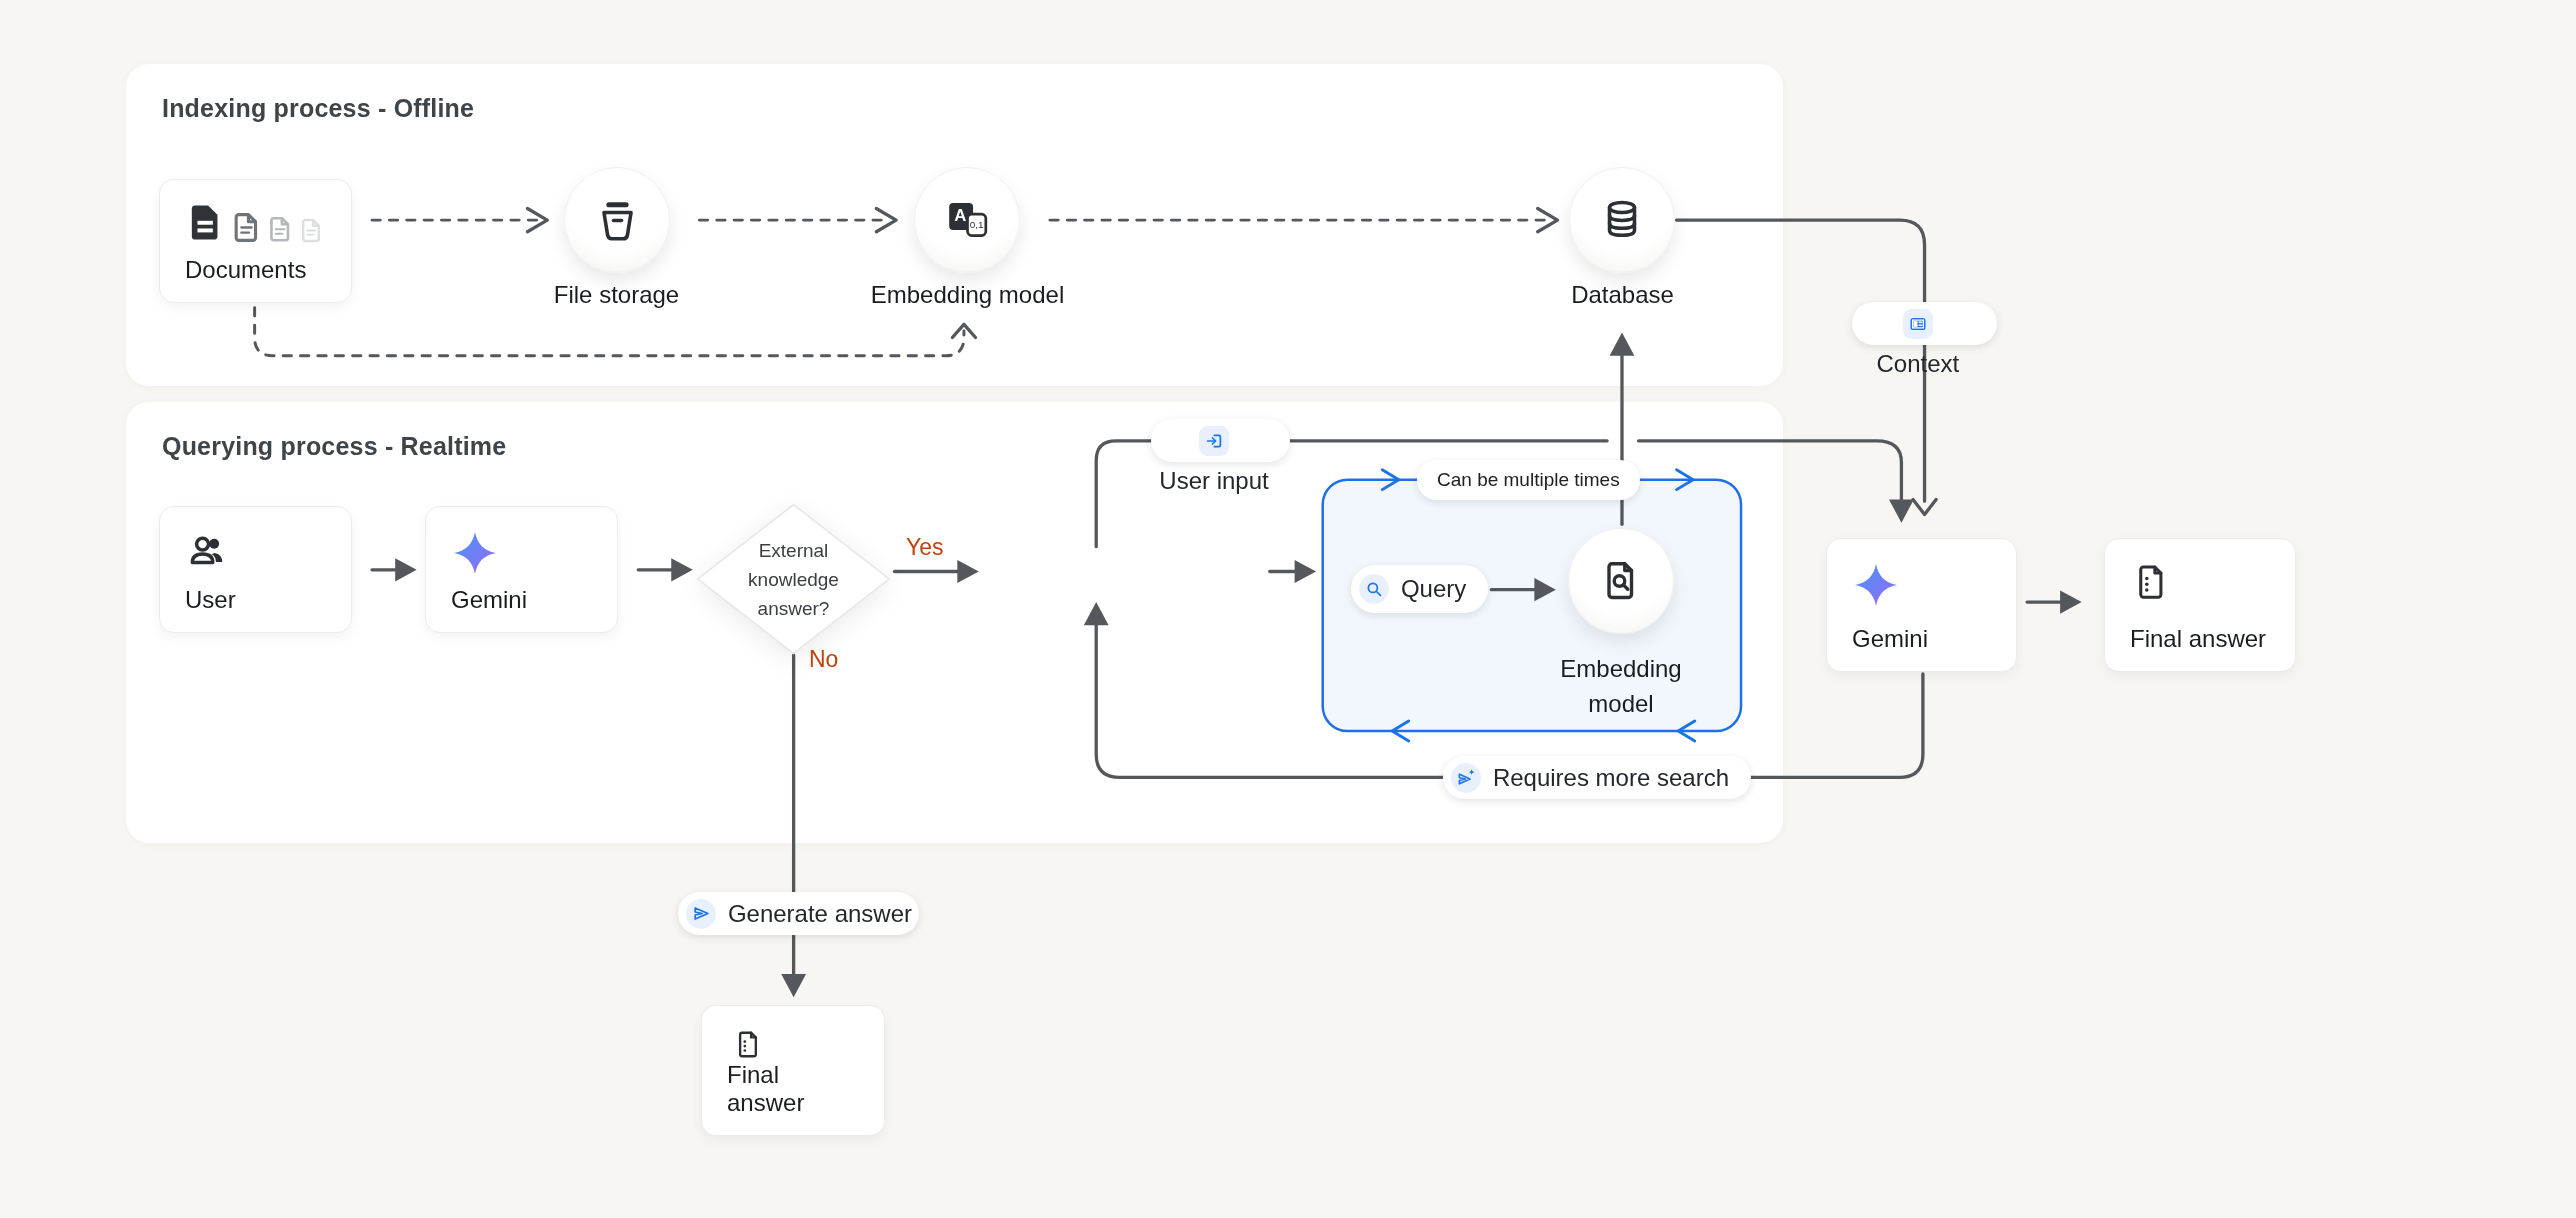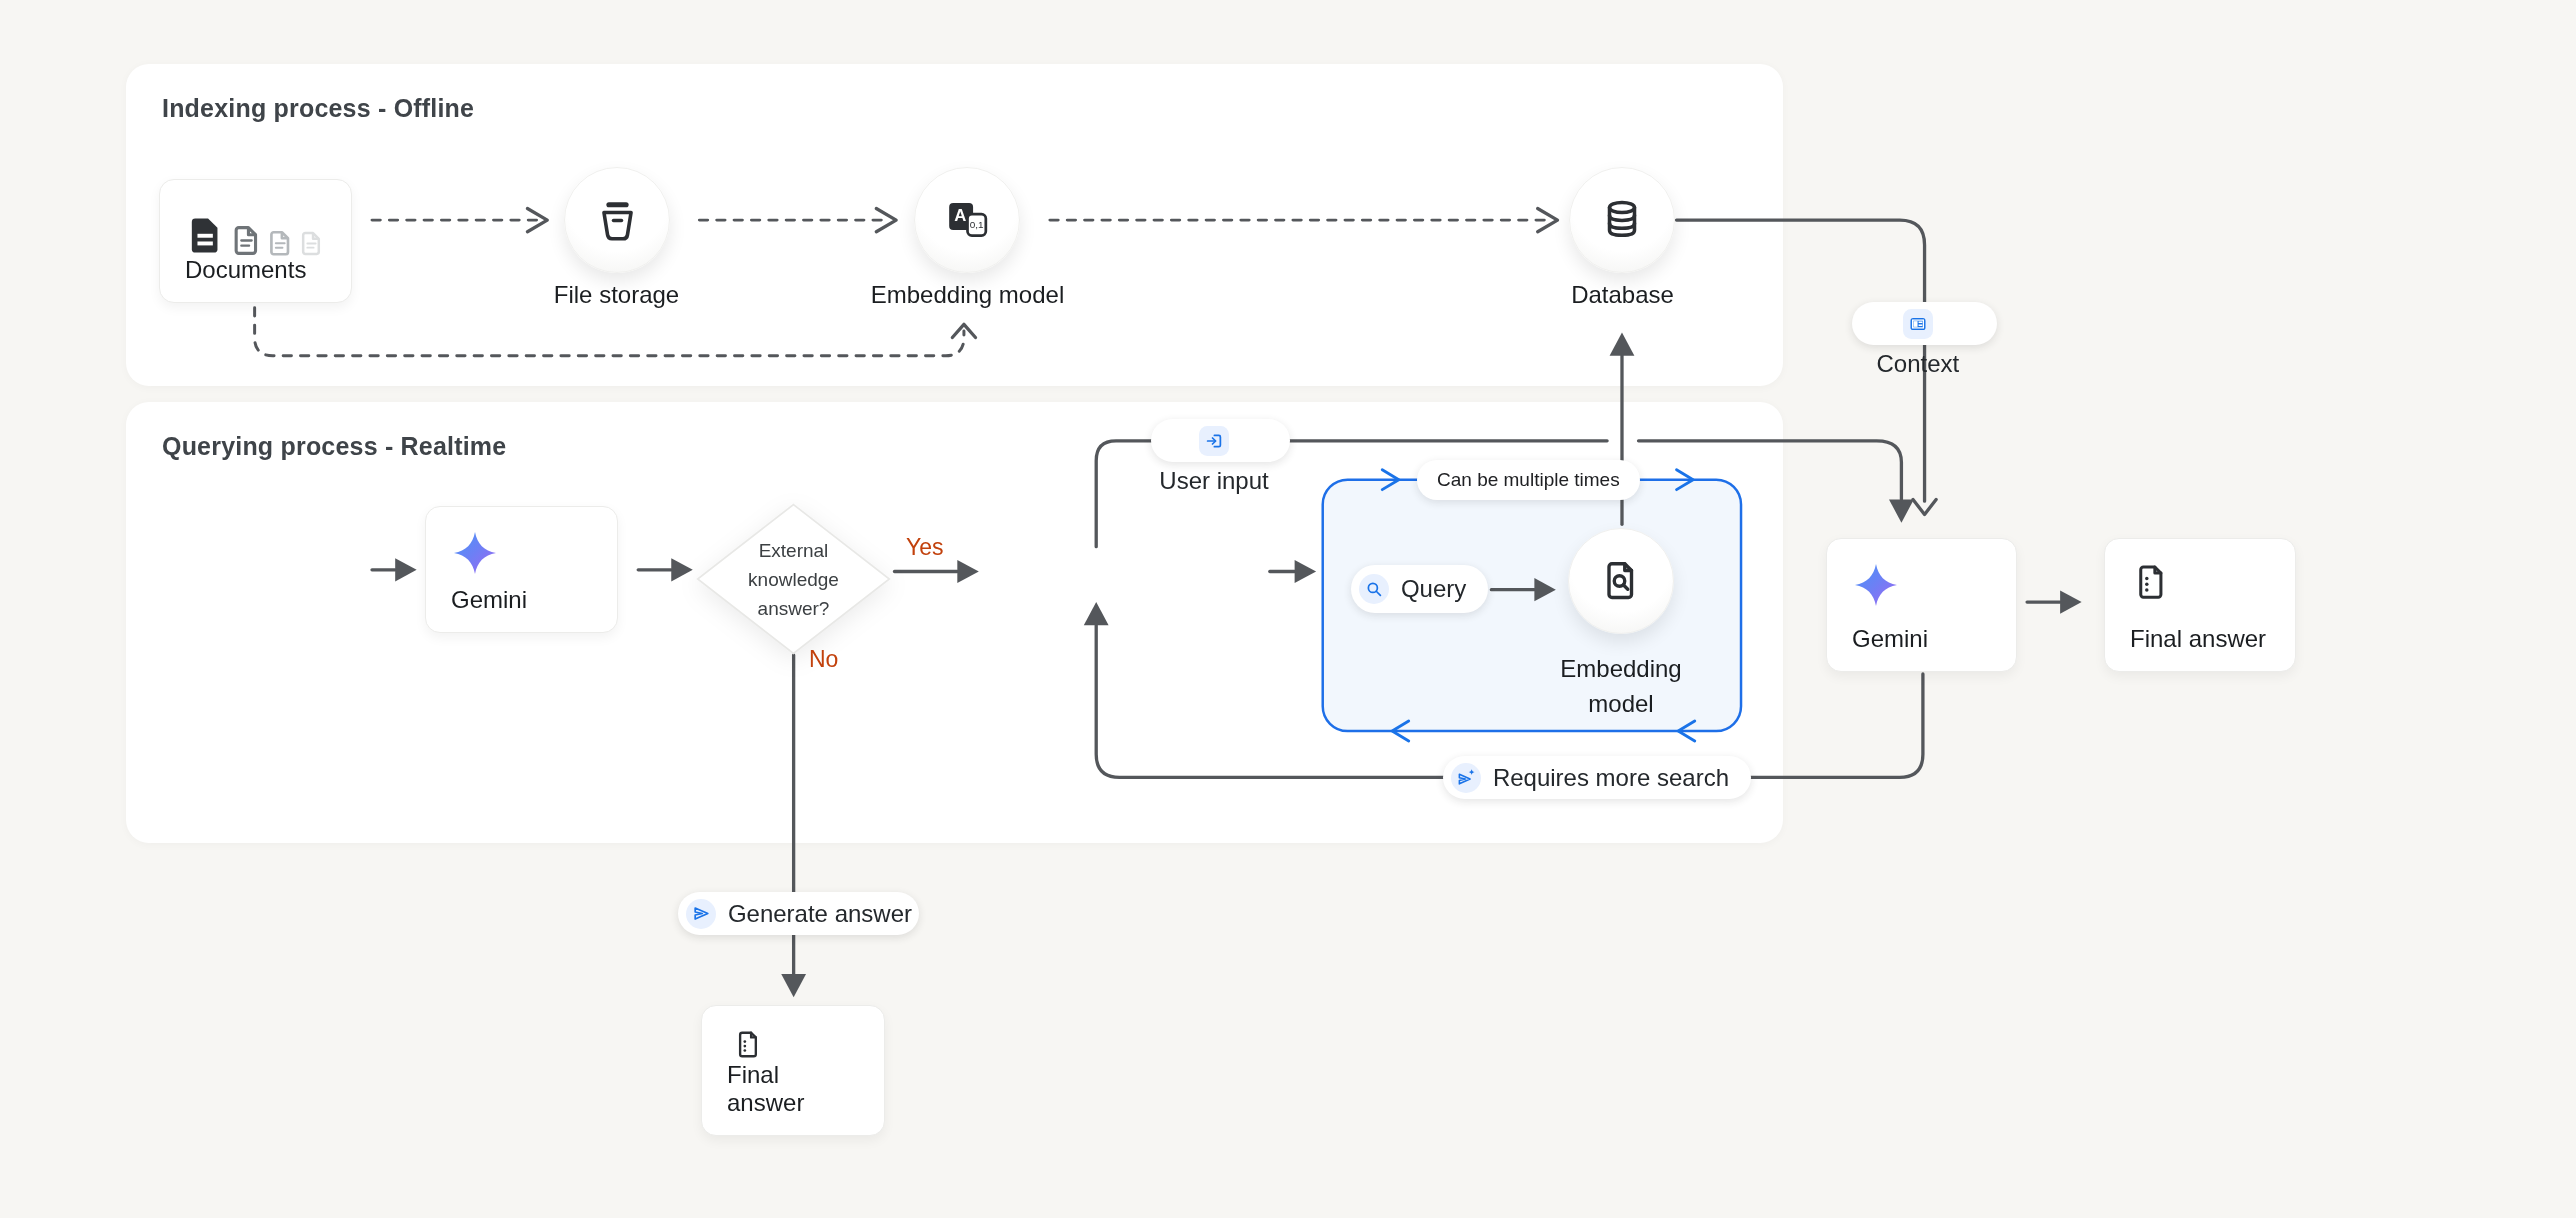--- a/index.html
+++ b/index.html
@@ -102,21 +102,21 @@
     <path class="wire" d="M1082 691 H1158"></path>
     <path class="head" d="M1184 691 L1158 677 L1158 705 Z"></path>
     <path class="wire" d="M1536 691 H1566"></path>
     <path class="head" d="M1592 691 L1566 677 L1566 705 Z"></path>
     <path class="wire" d="M1804 713 H1856"></path>
     <path class="head" d="M1882 713 L1856 699 L1856 727 Z"></path>
     <path class="wire" d="M2452 728 H2492"></path>
     <path class="head" d="M2518 728 L2492 714 L2492 742 Z"></path>
   </svg>
 
-  <div class="node card" style="left:159px;top:179px;width:193px;height:124px;justify-content:flex-end;">
+  <div class="node card" style="left:159px;top:179px;width:193px;height:124px;">
     <div style="display:flex;align-items:flex-end;gap:5px;">
       <svg width="41" height="41" viewBox="0 0 24 24">
           <path d="M6 2 h7.5 L19 7.5 V20 a2 2 0 0 1 -2 2 H6 a2 2 0 0 1 -2 -2 V4 a2 2 0 0 1 2 -2 Z" fill="#2f3236"></path>
           <rect x="7.3" y="11" width="9" height="2.3" fill="#fff"></rect>
           <rect x="7.3" y="15.5" width="9" height="2.3" fill="#fff"></rect>
         </svg>
       <svg width="31" height="31" viewBox="0 0 24 24">
           <path d="M6 2 h7.5 L19 7.5 V20 a2 2 0 0 1 -2 2 H6 a2 2 0 0 1 -2 -2 V4 a2 2 0 0 1 2 -2 Z" fill="none" stroke="#6f7478" stroke-width="2.4" stroke-linejoin="round"></path>
           <path d="M13.5 2 V7.5 H19" fill="none" stroke="#6f7478" stroke-width="2.4" stroke-linejoin="round"></path>
           <path d="M8 12 h8 M8 16 h6" stroke="#6f7478" stroke-width="1.8" stroke-linecap="round"></path>
@@ -170,20 +170,29 @@
           <rect x="2" y="4" width="20" height="16" rx="3.5" class="cif"></rect>
           <rect x="4.8" y="6.8" width="14.4" height="10.4" fill="none" stroke="#fff" stroke-width="1.7"></rect>
           <rect x="6" y="8.2" width="5.4" height="7.6" fill="#fff"></rect>
           <rect x="12.8" y="8.6" width="5" height="2.1" fill="#fff"></rect>
           <rect x="12.8" y="12.6" width="5" height="2.1" fill="#fff"></rect>
         </svg>
     </span>
     <span>Context</span>
   </div>
 
+  <div class="node card" style="left:159px;top:506px;width:193px;height:127px;">
+    <svg width="45" height="45" viewBox="0 0 64 64">
+      <circle cx="41.5" cy="21" r="7" class="ikf"></circle>
+      <path d="M42 34 q11 2 11 13 h-9 q0 -8 -6 -11 Z" class="ikf"></path>
+      <circle cx="25" cy="21.5" r="8.5" fill="#ffffff" stroke="#2c2f33" stroke-width="5"></circle>
+      <path d="M10.5 47.5 q0 -12 14.5 -12 q14.5 0 14.5 12 Z" fill="#ffffff" stroke="#2c2f33" stroke-width="5" stroke-linejoin="round"></path>
+    </svg>
+    <div class="label">User</div>
+  </div>
 
   <div class="node card" style="left:425px;top:506px;width:193px;height:127px;">
     <svg width="48" height="48" viewBox="0 0 64 64">
       <path d="M32 4 C35 20 44 29 60 32 C44 35 35 44 32 60 C29 44 20 35 4 32 C20 29 29 20 32 4 Z" fill="url(#gemgrad)"></path>
     </svg>
     <div class="label">Gemini</div>
   </div>
 
   <div class="node" style="left:696px;top:503px;width:195px;height:152px;filter:drop-shadow(0 6.6px 11.6px rgba(0,0,0,.08));">
     <svg width="195" height="152" viewBox="0 0 236 184">

